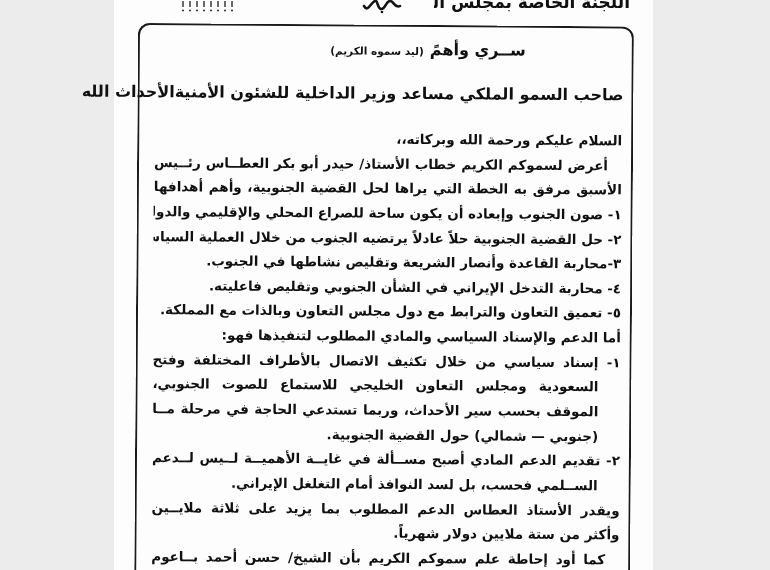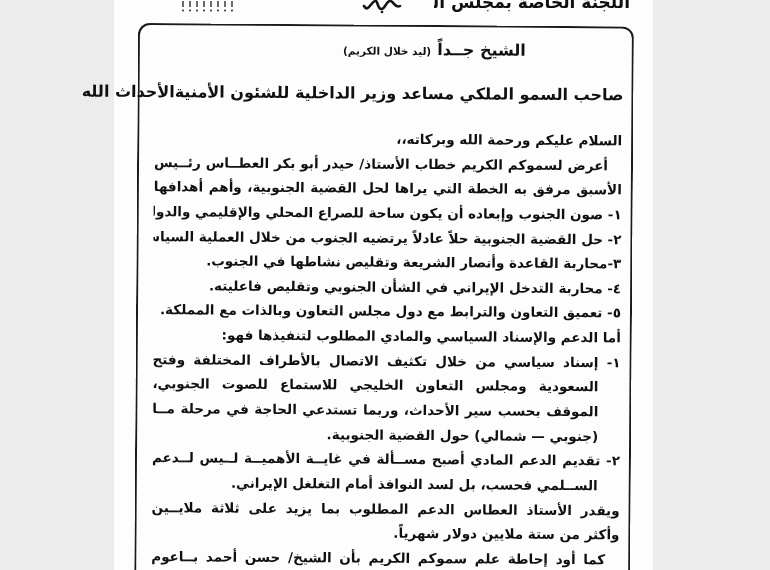--- a/index.html
+++ b/index.html
@@ -94,21 +94,21 @@
       <circle cx="31" cy="9.5" r="1"></circle>
         <circle cx="38" cy="9.5" r="1"></circle>
       <circle cx="45" cy="9.5" r="1"></circle>
         <circle cx="52" cy="9.5" r="1"></circle>
     </g>
   </svg>
 
   <div class="frame">
 
     <div class="stamp-line">
-      <span class="stamp-classification">الشيخ جــداً</span><span class="stamp-note">(ليد خلال الكريم)</span>
+      <span class="stamp-classification">ســري وأهمً</span><span class="stamp-note">(ليد سموه الكريم)</span>
     </div>
 
     <div class="recipient-line">
       <span>صاحب السمو الملكي مساعد وزير الداخلية للشئون الأمنية</span>
       <span>الأحداث الله</span>
     </div>
 
     <div class="body-lines">
         <div class="line">السلام عليكم ورحمة الله وبركاته،،</div>
         <div class="line indent justify">أعرض لسموكم الكريم خطاب الأستاذ/ حيدر أبو بكر العطــاس رئــيس وزراء الــيمن</div>

